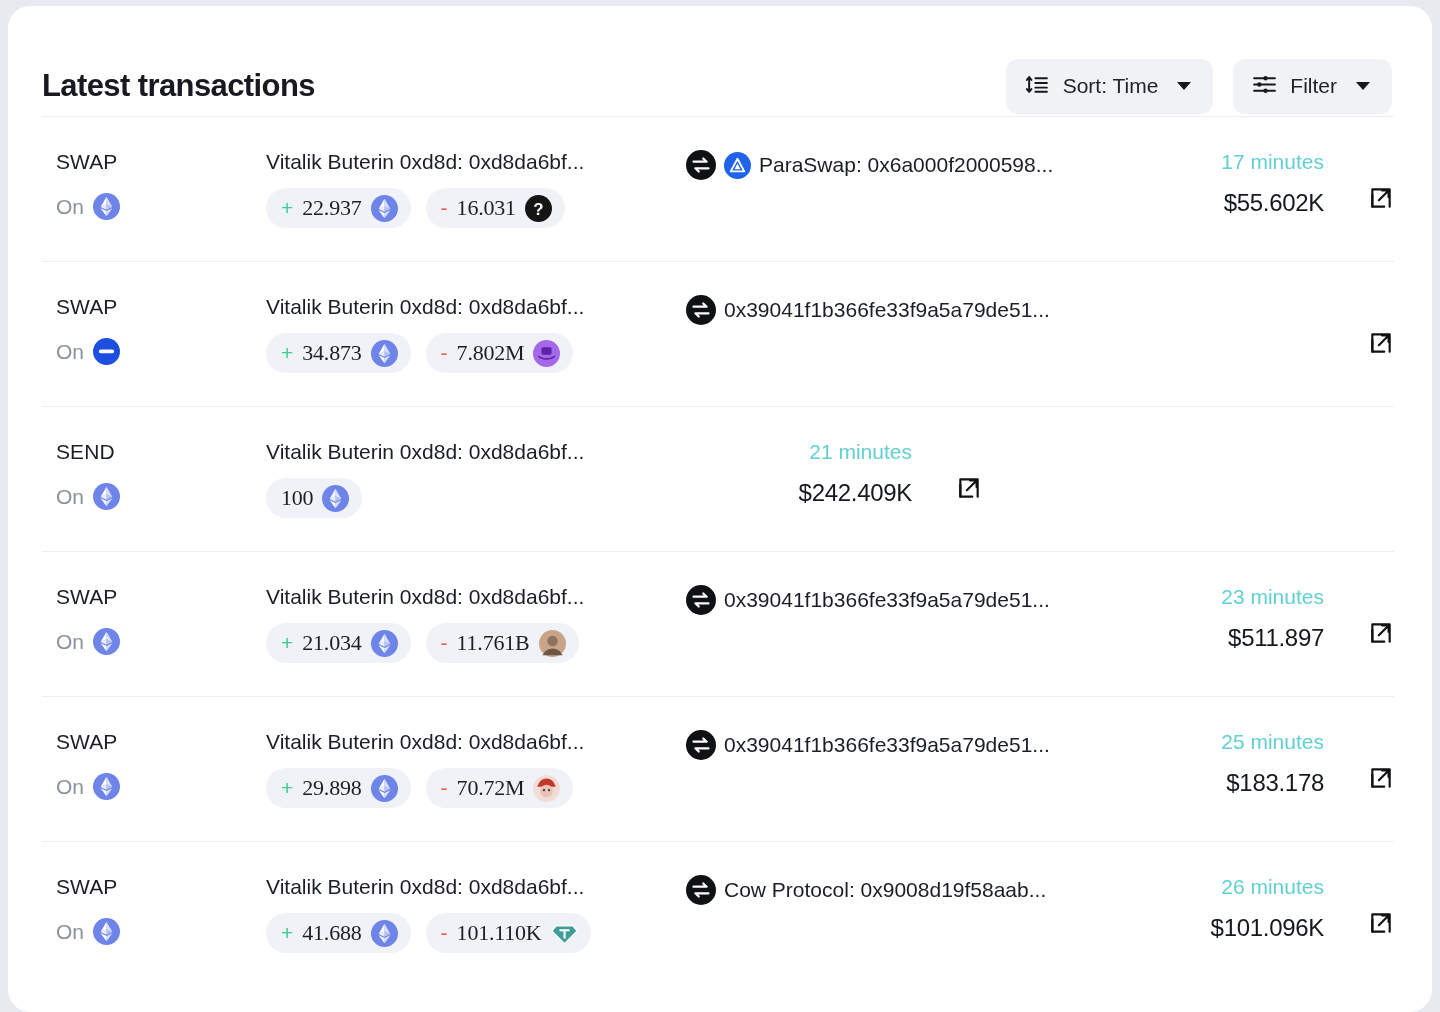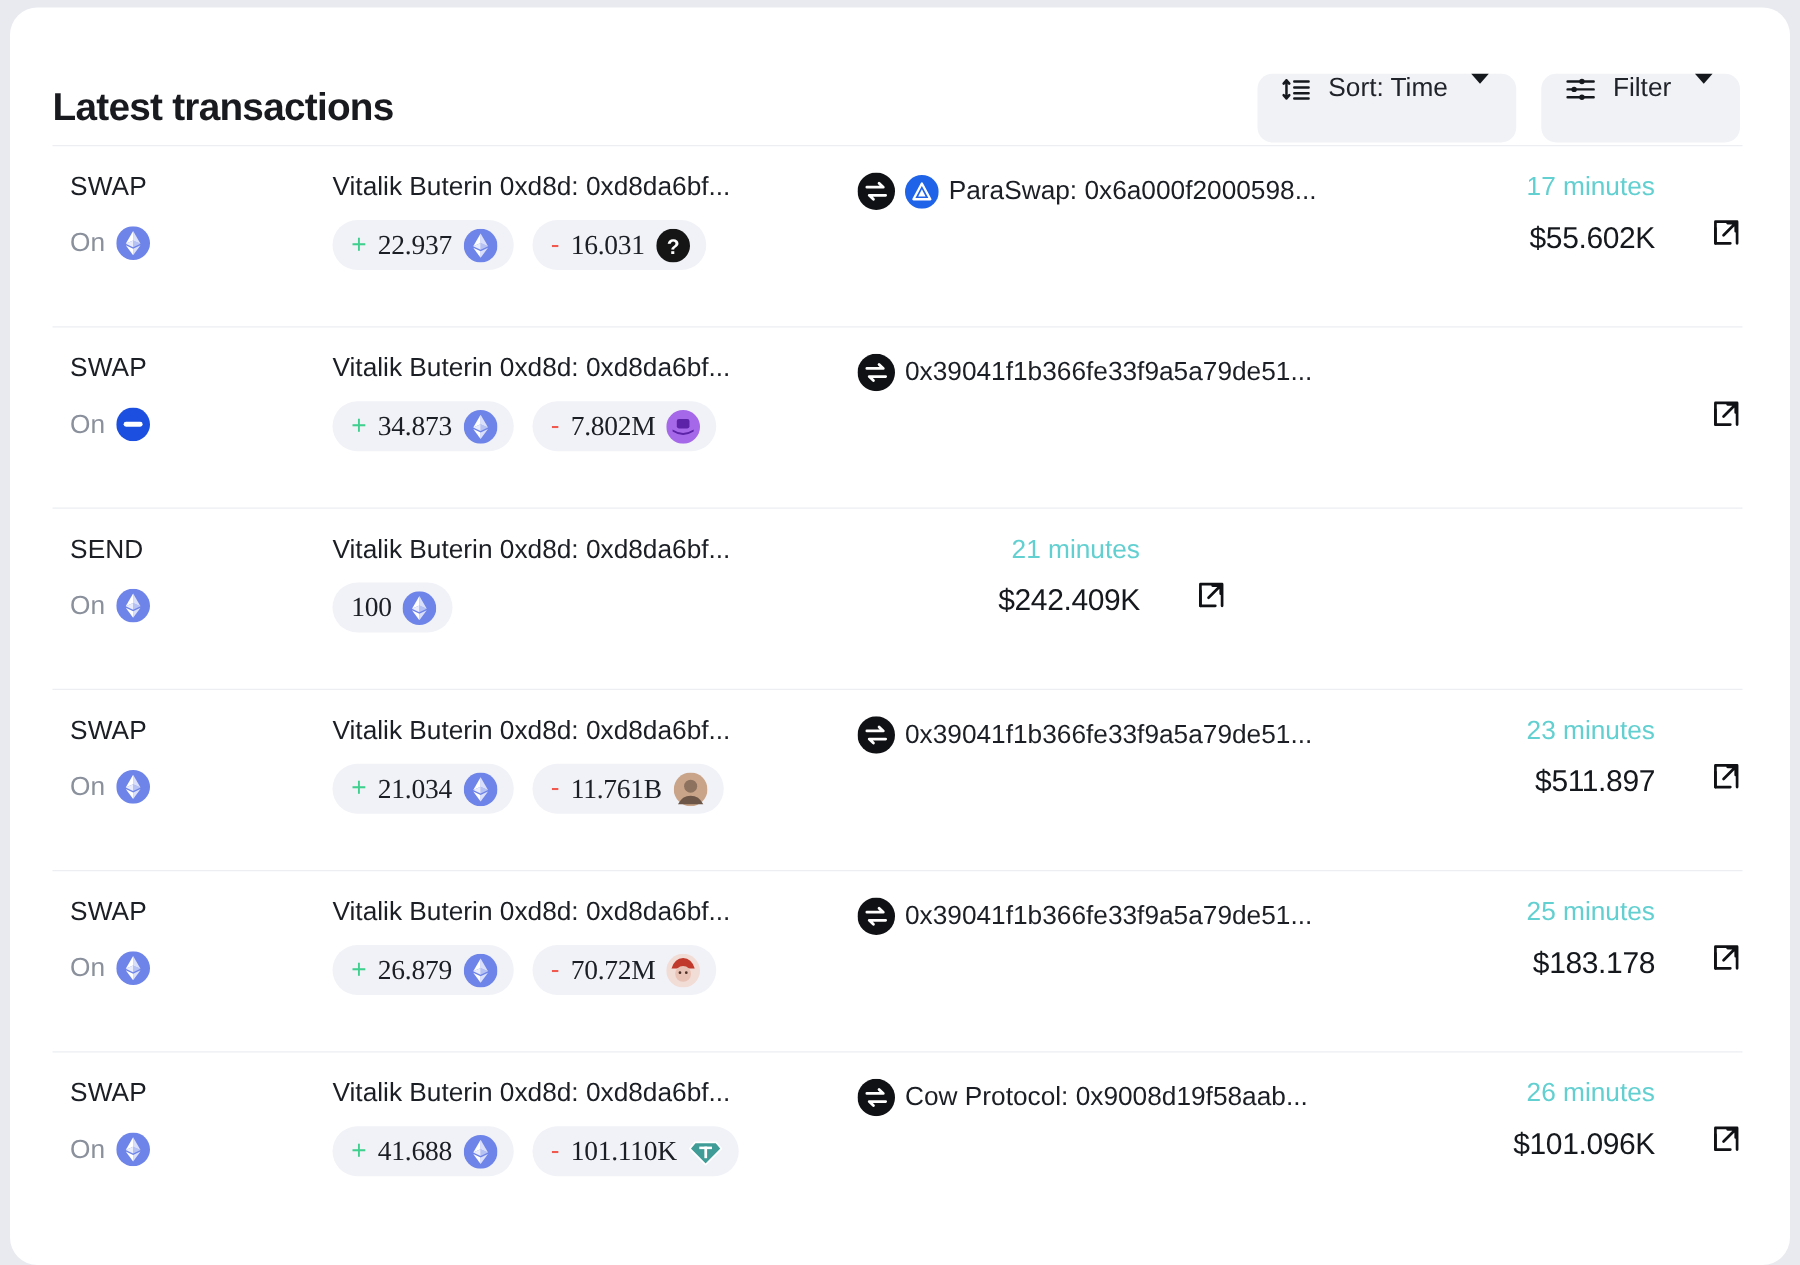--- a/index.html
+++ b/index.html
@@ -26,21 +26,21 @@
     height: 110px;
   }
   .page-title {
     font-size: 31px;
     font-weight: bold;
     letter-spacing: -0.6px;
     color: #181a1f;
   }
   .header-controls { display: flex; align-items: center; gap: 20px; }
   .ctl-btn {
-    display: flex; gap: 13px;
+    display: flex; align-items: center; gap: 13px;
     background: #f1f2f6;
     border: none;
     border-radius: 12px;
     height: 55px;
     padding: 0 22px 0 19px;
     cursor: pointer;
     font-family: "Liberation Sans", sans-serif;
   }
   .ctl-label { font-size: 21px; color: #20232a; white-space: nowrap; }
   .chev {
@@ -51,21 +51,21 @@
     margin-left: 6px;
   }
   .ic { display: block; }
   
   .tx-list { padding: 0 38px 0 34px; }
   .tx-row {
     display: flex;
     align-items: flex-start;
     border-top: 1px solid #eceef2;
     height: 145px;
-    padding-top: 20px;
+    padding-top: 32px;
     position: relative;
   }
   .tx-row:first-child { border-top: 1px solid #eceef2; }
   
   .col-type { width: 224px; flex: 0 0 224px; padding-left: 14px; }
   .type-label {
     font-size: 21px; color: #1b1e24; letter-spacing: 0.1px;
     line-height: 26px;
   }
   .type-on {
@@ -408,21 +408,21 @@
         <path d="M9 16.6 L16 19.9 L16 13.4 Z" fill="#ffffff" fill-opacity=".85"></path>
       </svg>
       </div>
     </div>
 
     <div class="col-from">
       <div class="addr">Vitalik Buterin 0xd8d: 0xd8da6bf...</div>
       <div class="amounts">
     <div class="pill">
       <span class="sign pos">+</span>
-      <span class="val">26.879</span>
+      <span class="val">29.898</span>
       <svg class="chain-ico" width="27" height="27" viewBox="0 0 32 32">
         <circle cx="16" cy="16" r="16" fill="#6e84e8"></circle>
         <path d="M16 4.5 L16 13.4 L23 16.6 Z" fill="#ffffff" fill-opacity=".75"></path>
         <path d="M16 4.5 L9 16.6 L16 13.4 Z" fill="#ffffff"></path>
         <path d="M16 21.3 L16 27.6 L23 18 Z" fill="#ffffff" fill-opacity=".75"></path>
         <path d="M16 27.6 L16 21.3 L9 18 Z" fill="#ffffff"></path>
         <path d="M16 19.9 L23 16.6 L16 13.4 Z" fill="#ffffff" fill-opacity=".5"></path>
         <path d="M9 16.6 L16 19.9 L16 13.4 Z" fill="#ffffff" fill-opacity=".85"></path>
       </svg>
     </div>

